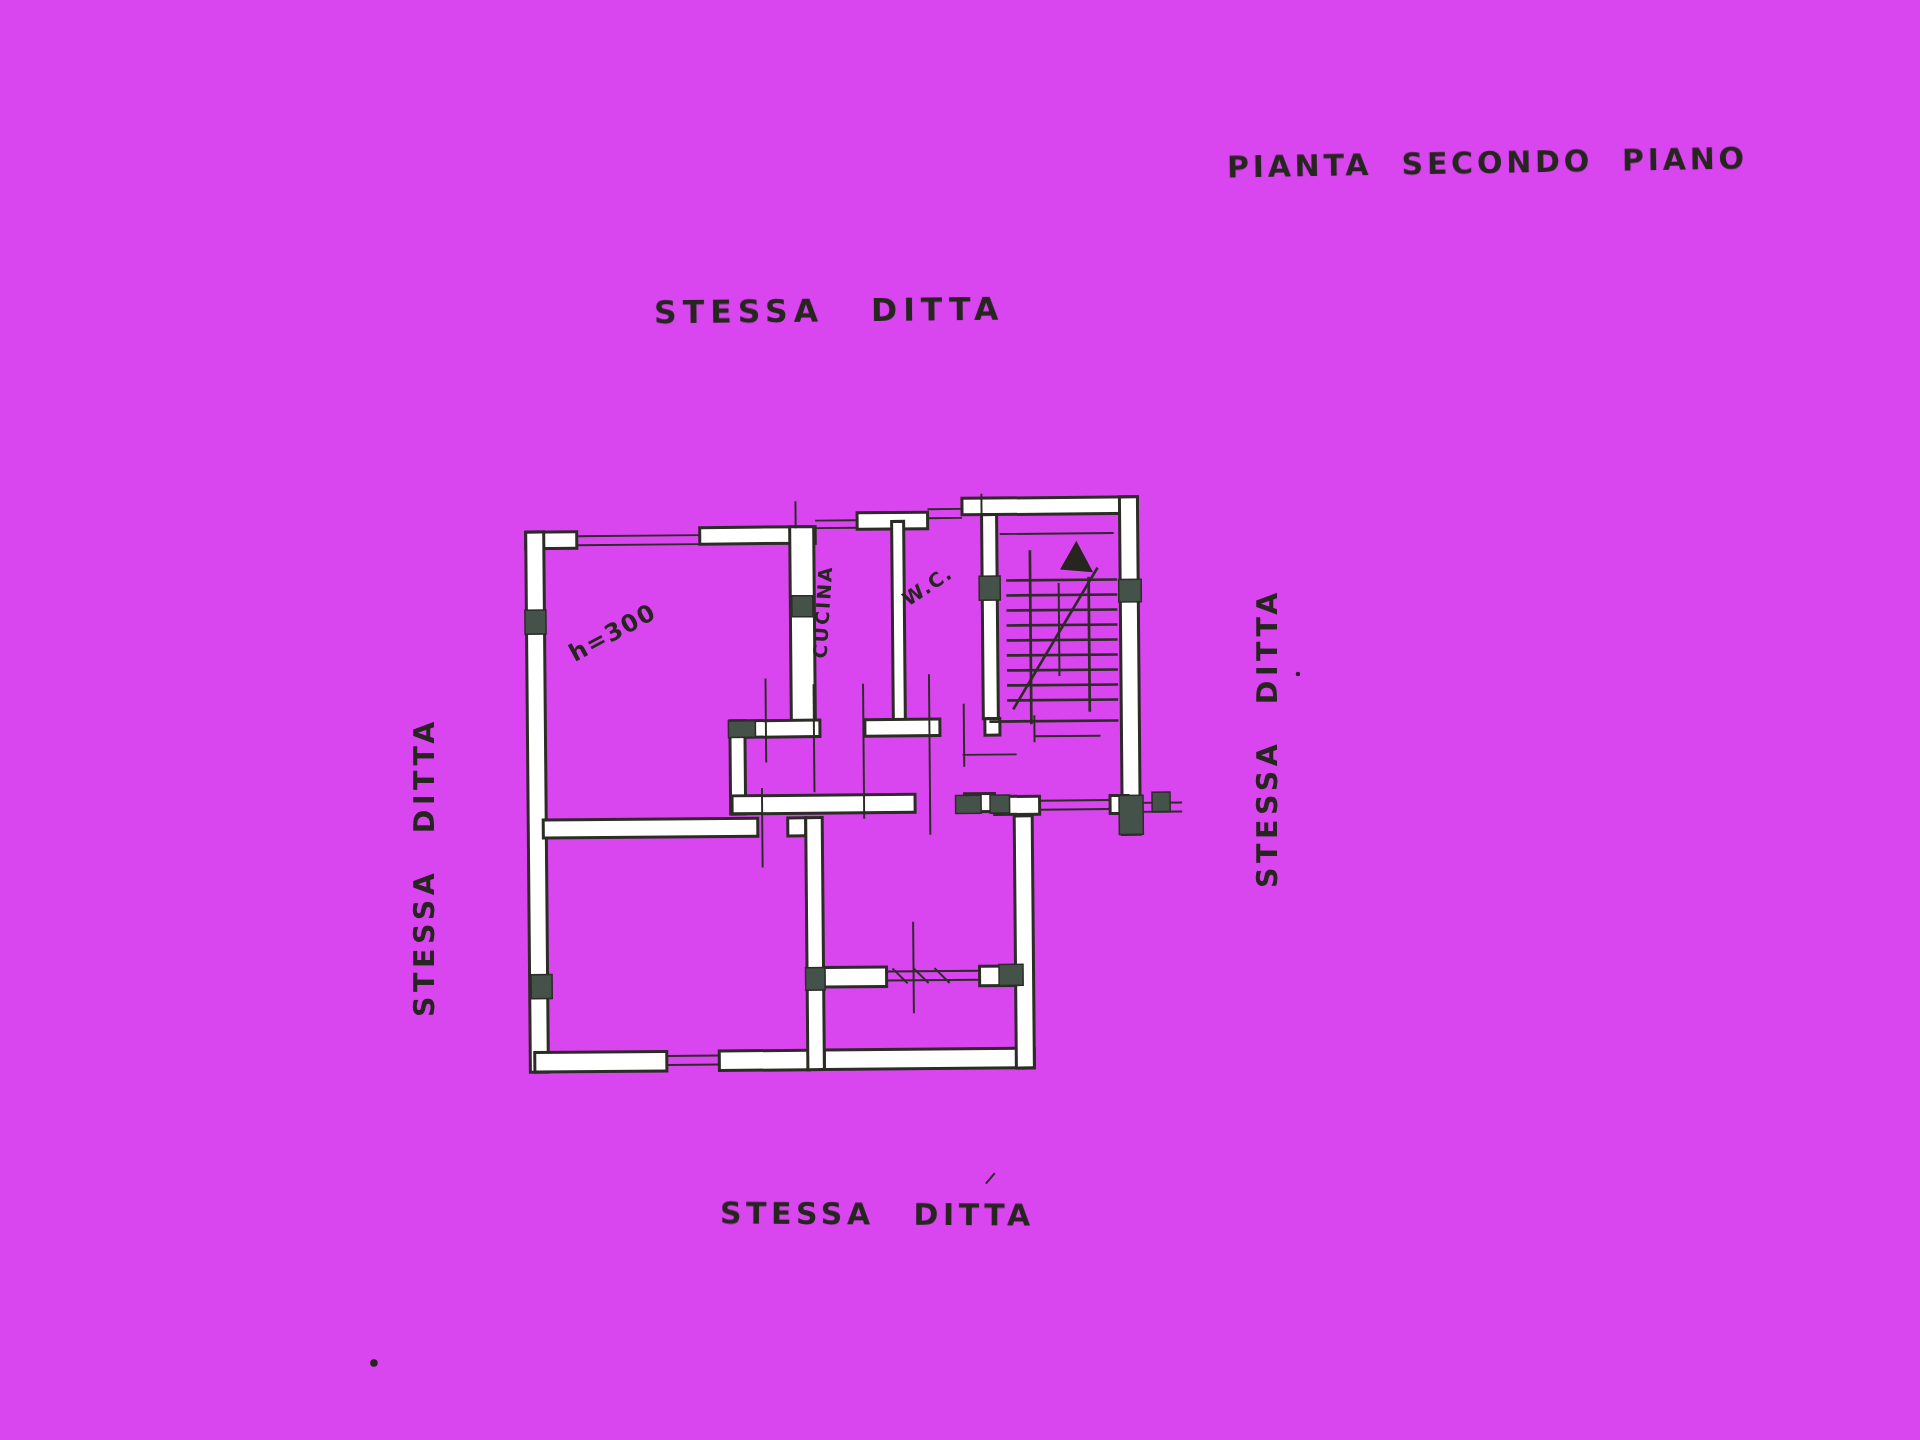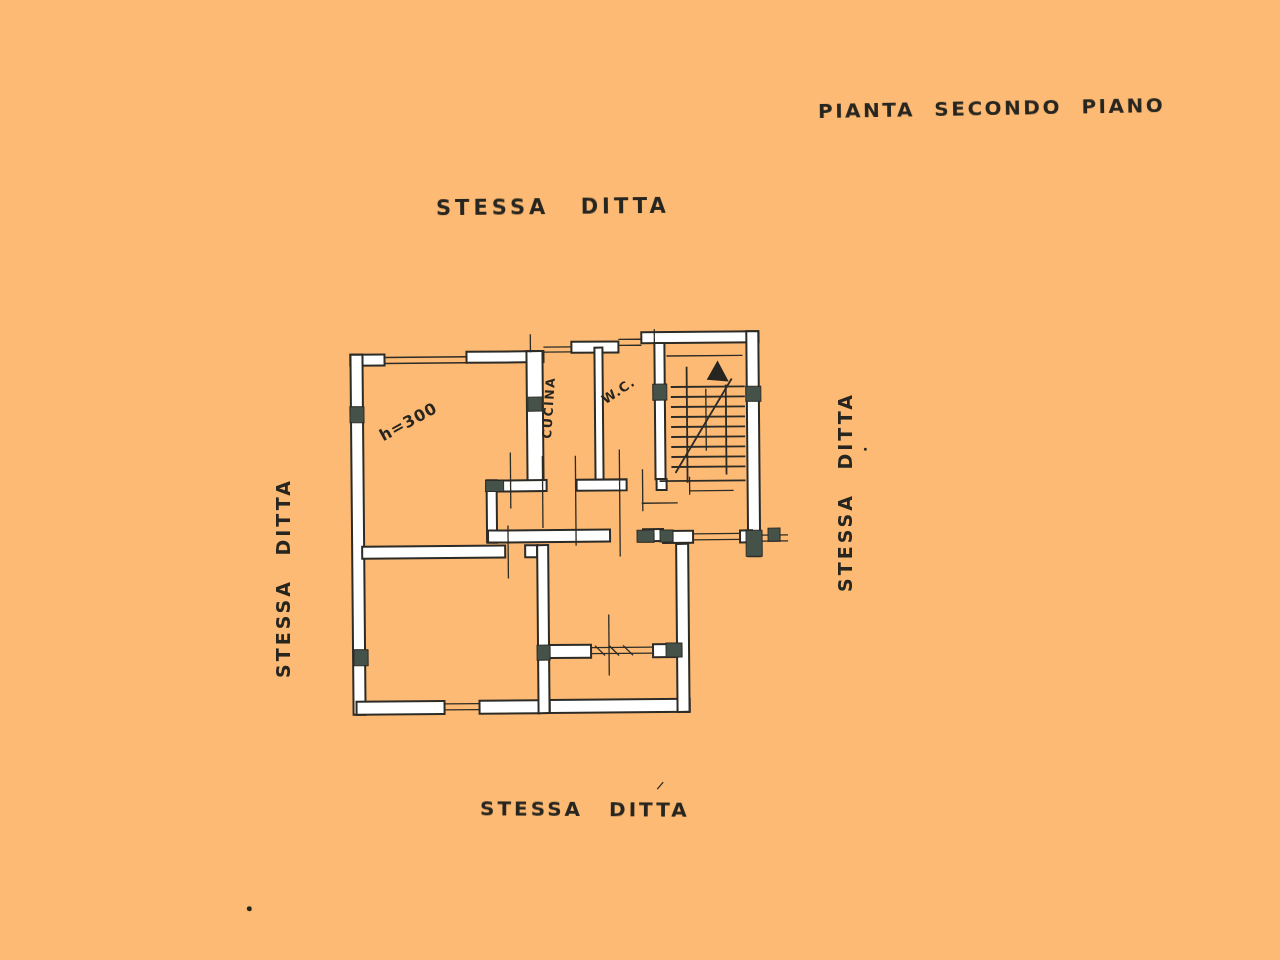--- a/index.html
+++ b/index.html
@@ -1,18 +1,18 @@
 <!DOCTYPE html>
 <html><head>
 <meta charset="utf-8">
 <style>
   html,body{margin:0;padding:0;background:#f6f6f4;}
   .page{
     position:relative;width:1280px;height:960px;overflow:hidden;
-    background:#fdba74;
+    background:#d946ef;
     font-family:"DejaVu Sans", sans-serif;
   }
   .hand{
     position:absolute;color:#26251f;font-weight:600;white-space:nowrap;
     filter:blur(0.3px);
   }
   .title-label{left:818px;top:96px;font-size:20px;letter-spacing:2.5px;word-spacing:10px;transform:rotate(-1deg);}
   .top-label{left:436px;top:195px;font-size:21px;letter-spacing:4px;word-spacing:20px;transform:rotate(-0.6deg);}
   .left-label{left:183px;top:567px;width:200px;text-align:center;font-size:19px;letter-spacing:3px;word-spacing:14px;transform:rotate(-90deg);}
   .right-label{left:745px;top:481px;width:200px;text-align:center;font-size:19px;letter-spacing:3px;word-spacing:14px;transform:rotate(-90deg);}

